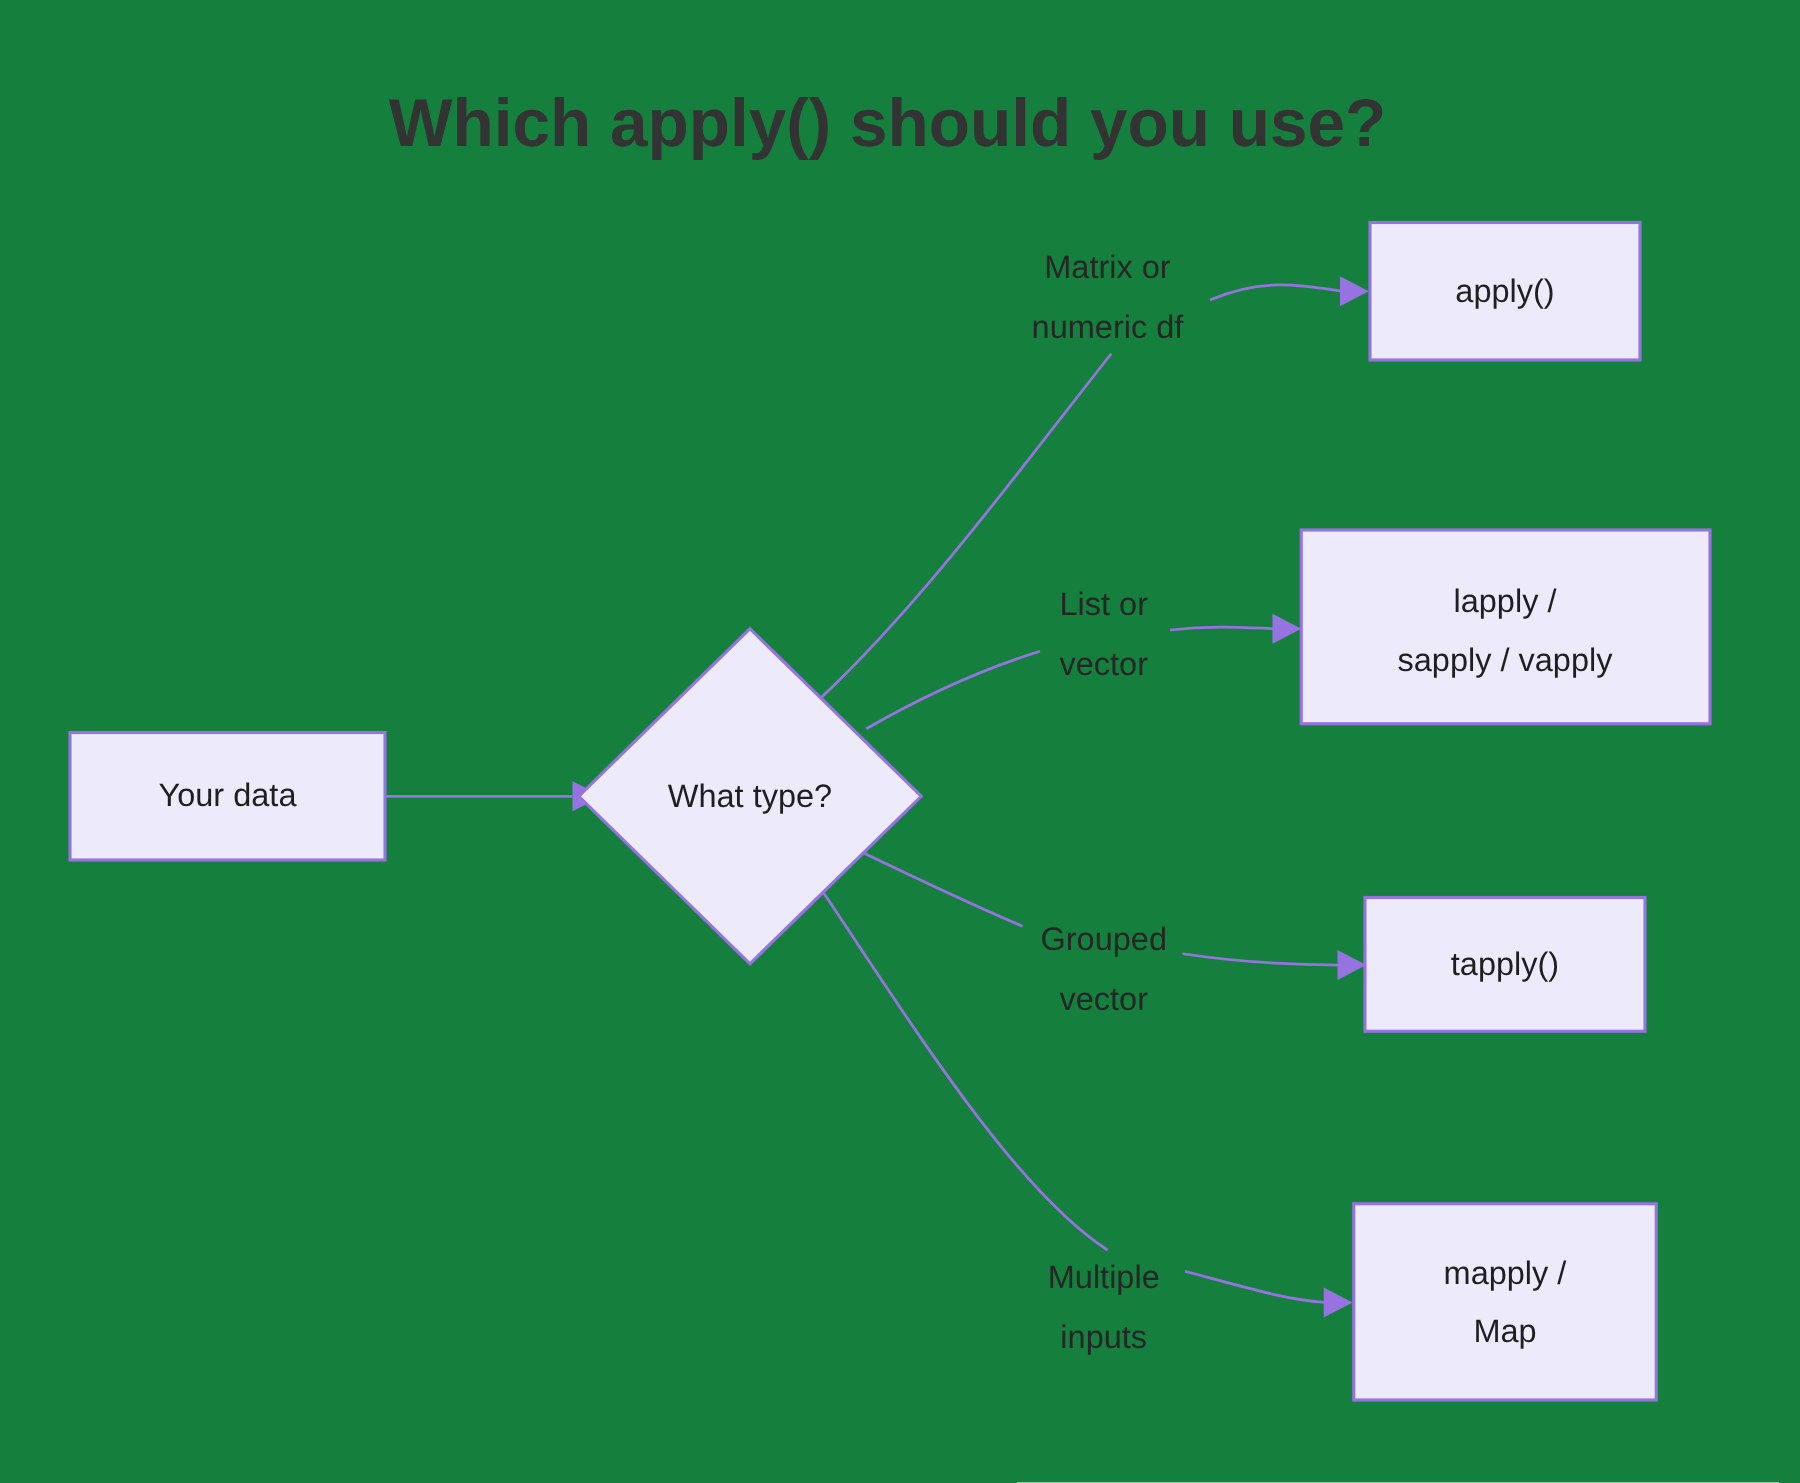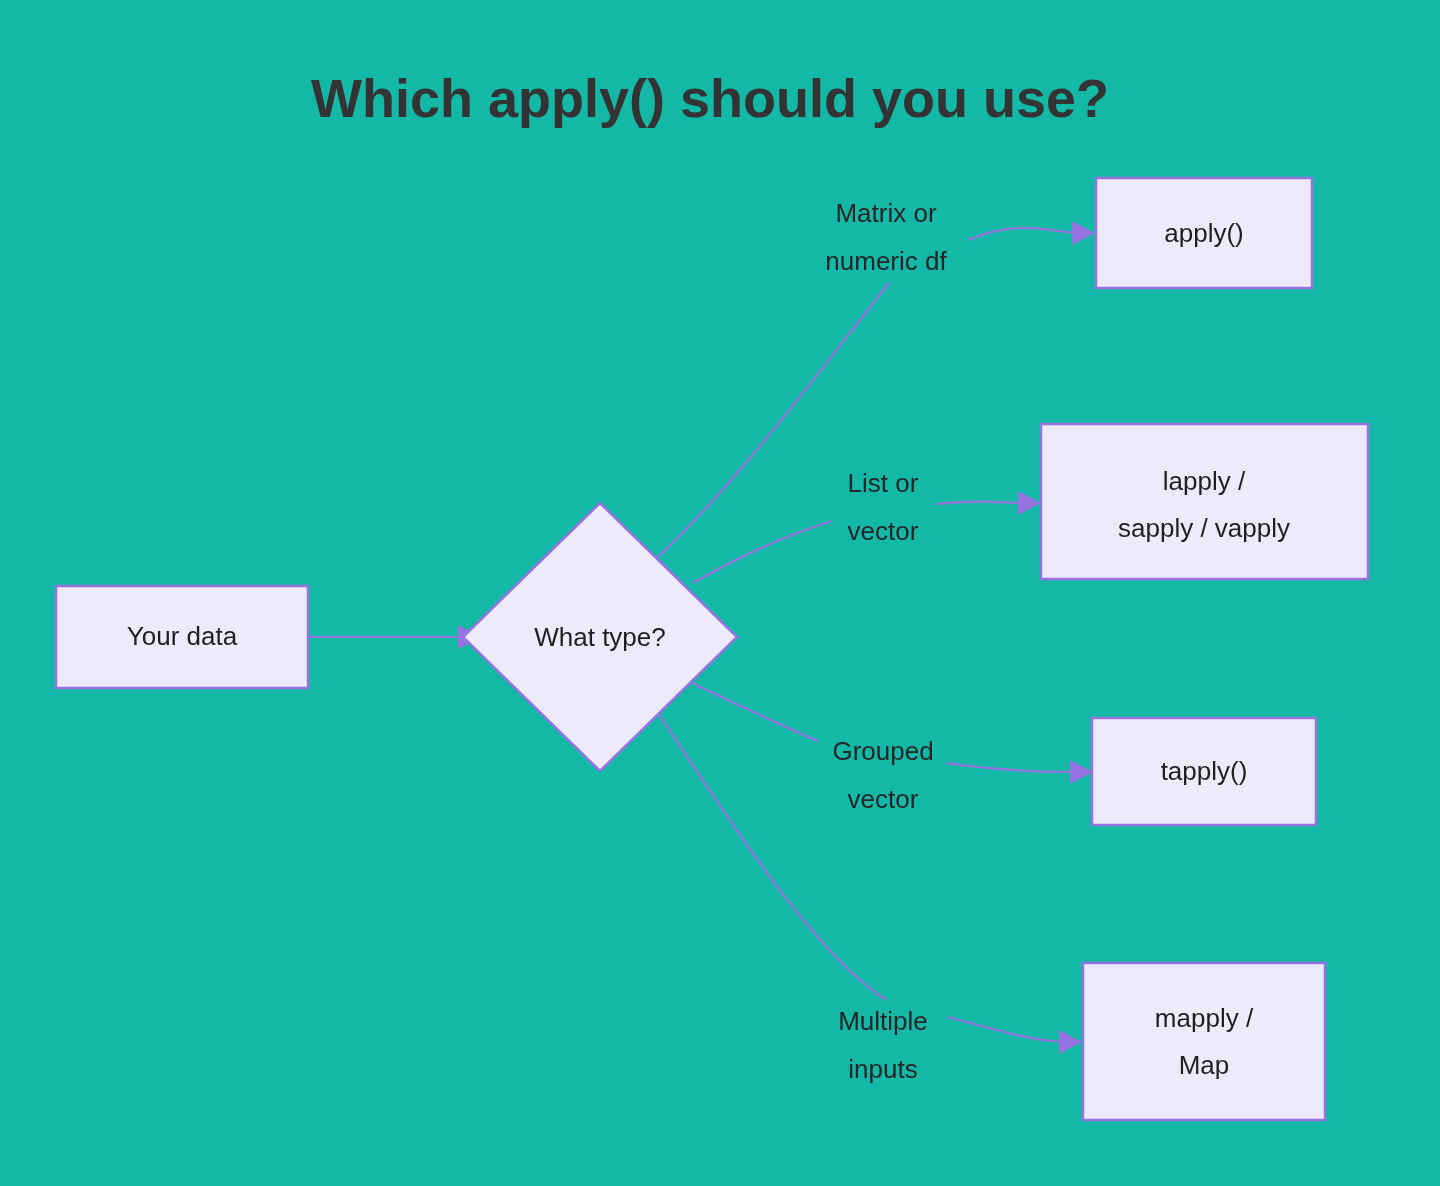--- a/index.html
+++ b/index.html
@@ -10,21 +10,21 @@
   body {
     width: 1440px;
     height: 1186px;
     font-family: "Liberation Sans", sans-serif;
     overflow: hidden;
   }
   #canvas {
     position: relative;
     width: 1440px;
     height: 1186px;
-    background: #14b8a6;
+    background: #15803d;
   }
   svg#flowchart {
     position: absolute;
     left: 0;
     top: 0;
     width: 1440px;
     height: 1186px;
   }
   .node-shape {
     fill: #ECEAFB;

